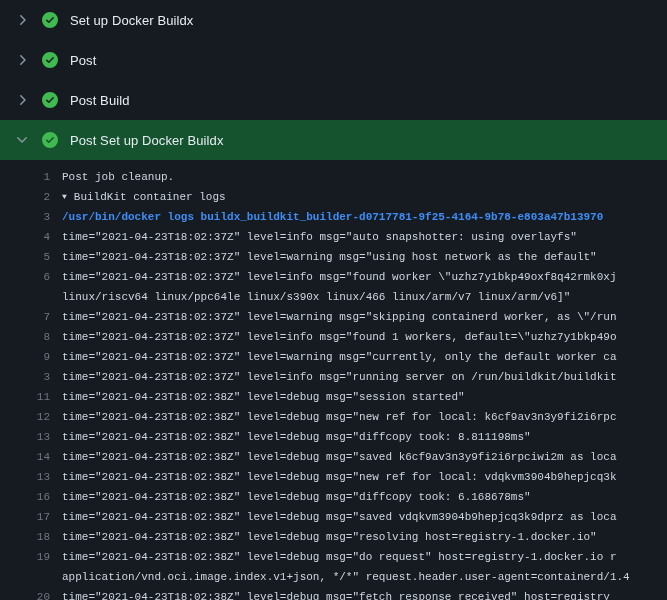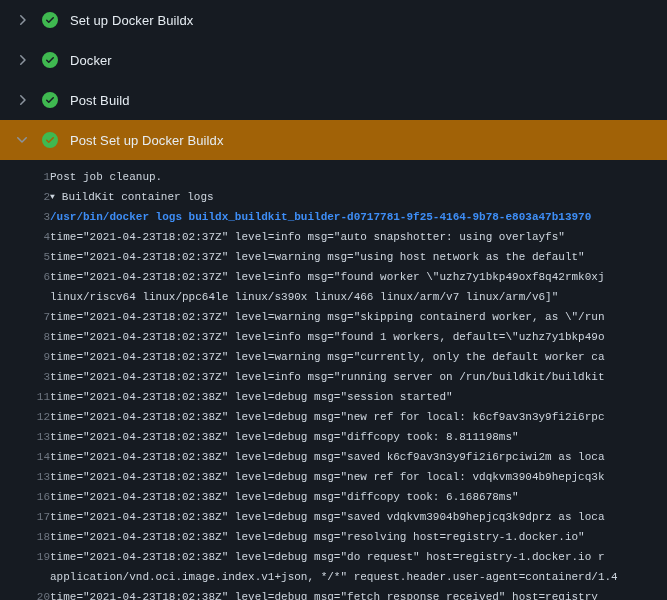--- a/index.html
+++ b/index.html
@@ -14,21 +14,21 @@
   }
   
   .step {
     display: flex;
     align-items: center;
     height: 40px;
     padding: 0 16px 0 14px;
     cursor: pointer;
     text-align: right;
   }
-  .step.expanded { background: #a16207; }
+  .step.expanded { background: #14532d; }
   .chev {
     width: 16px;
     height: 16px;
     display: flex;
     align-items: center;
     justify-content: center;
     flex: none;
   }
   .check {
     margin-left: 12px;
@@ -61,21 +61,21 @@
   }
   .ln {
     width: 50px;
     flex: none;
     text-align: right;
     color: #6e7681;
     user-select: none;
     cursor: pointer;
   }
   .lt {
-    margin-left: 0;
+    margin-left: 12px;
     color: #cdd5de;
     overflow: hidden;
     flex: 1;
   }
   .log-line.cmd .lt {
     color: #3e8ef7;
     font-weight: 700;
   }
   .log-line.group .lt { cursor: pointer; }
   .toggle {
@@ -107,21 +107,21 @@
       <span class="chev">
         <svg width="16" height="16" viewBox="0 0 16 16" aria-hidden="true">
           <path fill="#8b949e" d="M6.22 3.22a.75.75 0 0 1 1.06 0l4.25 4.25a.75.75 0 0 1 0 1.06l-4.25 4.25a.75.75 0 0 1-1.06-1.06L9.94 8 6.22 4.28a.75.75 0 0 1 0-1.06Z"></path>
         </svg>
       </span>
       <span class="check">
         <svg width="16" height="16" viewBox="0 0 16 16" aria-hidden="true">
           <path fill-rule="evenodd" fill="#3fb950" d="M8 16A8 8 0 1 1 8 0a8 8 0 0 1 0 16Zm3.78-9.72a.751.751 0 0 0-.018-1.042.751.751 0 0 0-1.042-.018L6.75 9.19 5.28 7.72a.751.751 0 0 0-1.042.018.751.751 0 0 0-.018 1.042l2 2a.75.75 0 0 0 1.06 0Z"></path>
         </svg>
       </span>
-      <span class="step-label">Docker</span>
+      <span class="step-label">Post</span>
     </div>
     <div class="step">
       <span class="chev">
         <svg width="16" height="16" viewBox="0 0 16 16" aria-hidden="true">
           <path fill="#8b949e" d="M6.22 3.22a.75.75 0 0 1 1.06 0l4.25 4.25a.75.75 0 0 1 0 1.06l-4.25 4.25a.75.75 0 0 1-1.06-1.06L9.94 8 6.22 4.28a.75.75 0 0 1 0-1.06Z"></path>
         </svg>
       </span>
       <span class="check">
         <svg width="16" height="16" viewBox="0 0 16 16" aria-hidden="true">
           <path fill-rule="evenodd" fill="#3fb950" d="M8 16A8 8 0 1 1 8 0a8 8 0 0 1 0 16Zm3.78-9.72a.751.751 0 0 0-.018-1.042.751.751 0 0 0-1.042-.018L6.75 9.19 5.28 7.72a.751.751 0 0 0-1.042.018.751.751 0 0 0-.018 1.042l2 2a.75.75 0 0 0 1.06 0Z"></path>

